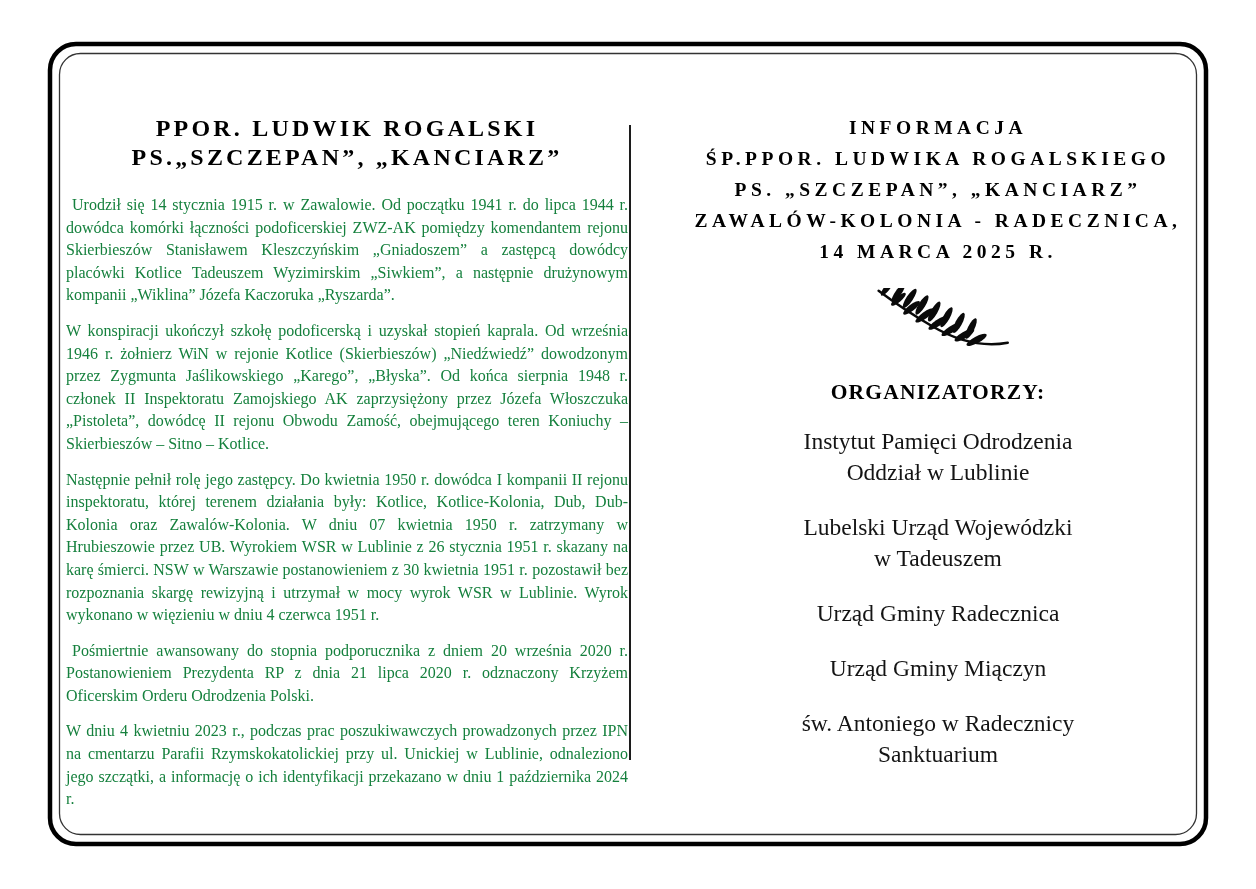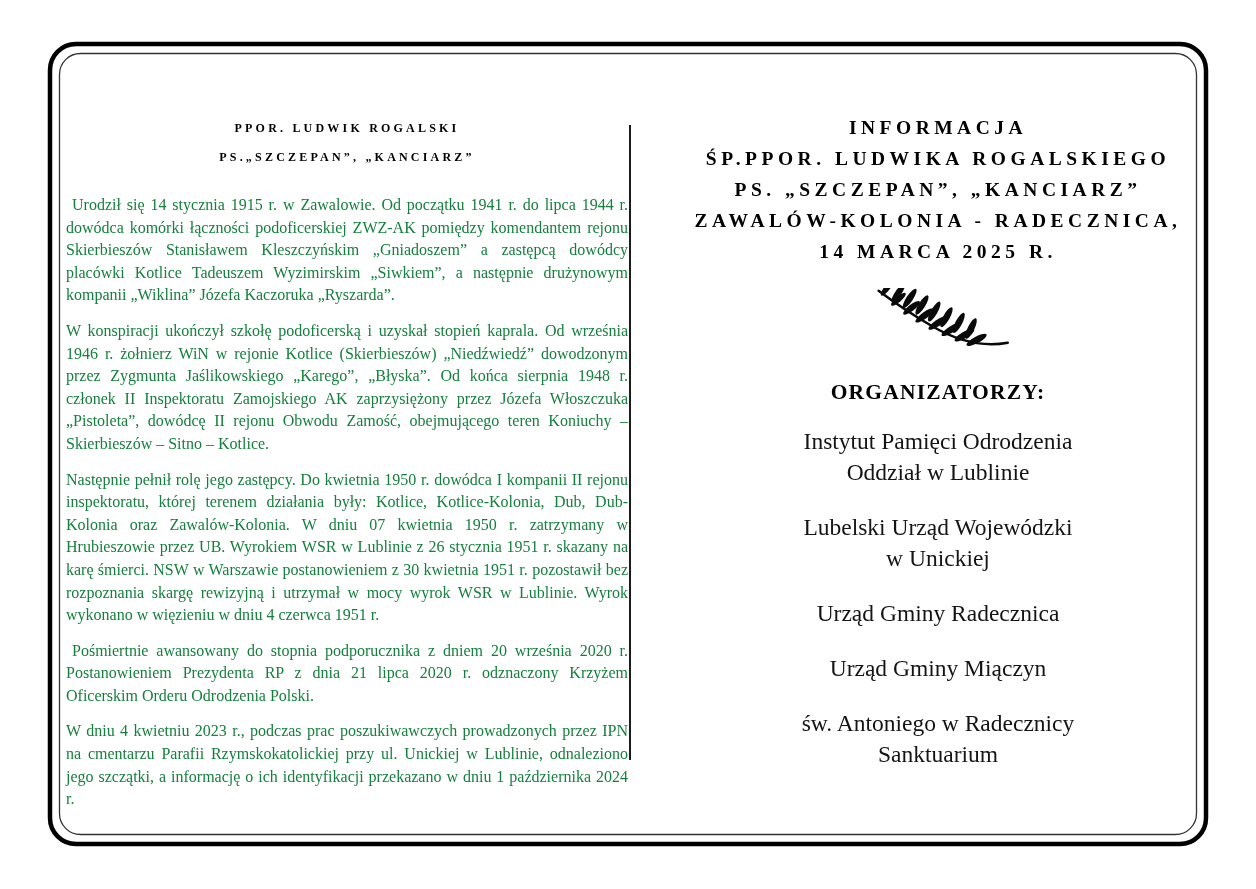--- a/index.html
+++ b/index.html
@@ -5,21 +5,21 @@
   html,body { margin:0; padding:0; background:#ffffff; }
   .page {
     position:relative; width:1256px; height:889px; background:#ffffff;
     font-family:"Liberation Serif", serif; color:#000; overflow:hidden;
   }
   .frame-svg { position:absolute; left:0; top:0; }
   .divider { position:absolute; left:629px; top:125px; width:2px; height:635px; background:#1c1c1c; }
 
   
   .left-col { position:absolute; left:66px; top:114px; width:562px; }
-  .left-title { margin:0 0 22px 0; text-align:center; font-size:12px; font-weight:600;
+  .left-title { margin:0 0 22px 0; text-align:center; font-size:24px; font-weight:600;
                 letter-spacing:3.2px; line-height:29px; }
   .left-body p { margin:0 0 13px 0; text-align:justify; font-size:16px; line-height:22.6px; color:#15803d; }
   .left-body p.indent { text-indent:6px; }
 
   
   .right-col { position:absolute; left:660px; top:112px; width:556px; text-align:center; }
   .right-title { margin:0; }
   .right-title .tline { font-size:19.5px; font-weight:600; letter-spacing:4.5px; line-height:31px; }
   .laurel { display:block; margin:21px auto 0; }
   .org-heading { margin:24px 0 0 0; font-size:21.5px; font-weight:600; letter-spacing:1.2px; line-height:28px; }
@@ -87,21 +87,21 @@
 
     <h3 class="org-heading">ORGANIZATORZY:</h3>
 
     <div class="org-list">
       <div class="org-item">
         <span class="org-line">Instytut Pamięci Odrodzenia</span>
         <span class="org-line">Oddział w Lublinie</span>
       </div>
       <div class="org-item">
         <span class="org-line">Lubelski Urząd Wojewódzki</span>
-        <span class="org-line">w Unickiej</span>
+        <span class="org-line">w Tadeuszem</span>
       </div>
       <div class="org-item">
         <span class="org-line">Urząd Gminy Radecznica</span>
       </div>
       <div class="org-item">
         <span class="org-line">Urząd Gminy Miączyn</span>
       </div>
       <div class="org-item">
         <span class="org-line">św. Antoniego w Radecznicy</span>
         <span class="org-line">Sanktuarium</span>

